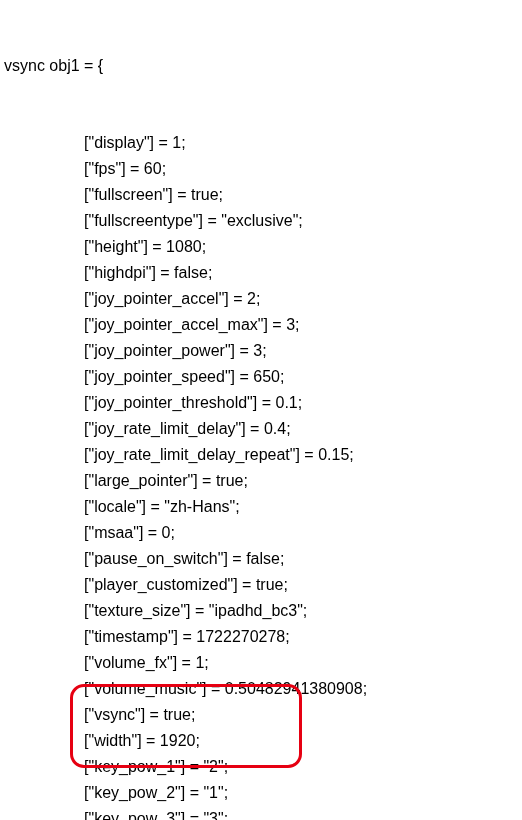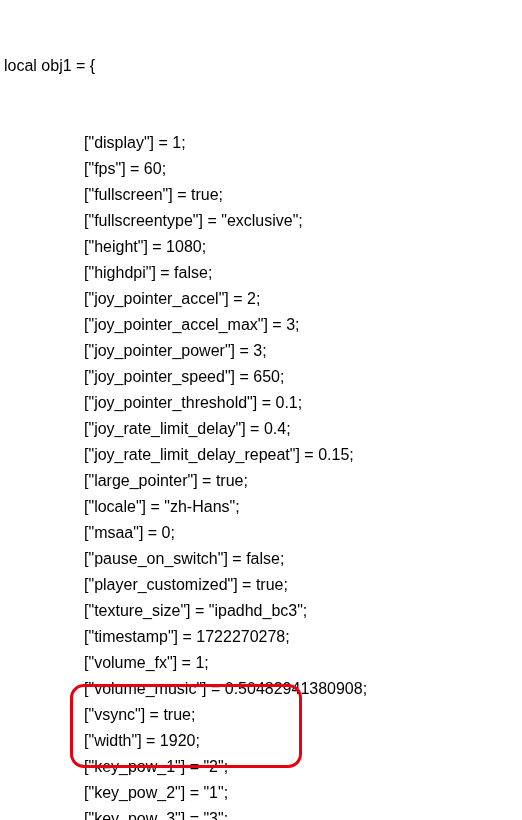--- a/index.html
+++ b/index.html
@@ -41,19 +41,19 @@
       left: 70px;
       top: 684px;
       width: 232px;
       height: 84px;
     }
   </style>
 </head>
 <body>
 
 <div class="code-container">
-  <span class="line no-indent">local obj1 = {</span>
+  <span class="line no-indent">vsync obj1 = {</span>
   <div id="entries"><span class="line indent">["display"] = 1;</span><span class="line indent">["fps"] = 60;</span><span class="line indent">["fullscreen"] = true;</span><span class="line indent">["fullscreentype"] = "exclusive";</span><span class="line indent">["height"] = 1080;</span><span class="line indent">["highdpi"] = false;</span><span class="line indent">["joy_pointer_accel"] = 2;</span><span class="line indent">["joy_pointer_accel_max"] = 3;</span><span class="line indent">["joy_pointer_power"] = 3;</span><span class="line indent">["joy_pointer_speed"] = 650;</span><span class="line indent">["joy_pointer_threshold"] = 0.1;</span><span class="line indent">["joy_rate_limit_delay"] = 0.4;</span><span class="line indent">["joy_rate_limit_delay_repeat"] = 0.15;</span><span class="line indent">["large_pointer"] = true;</span><span class="line indent">["locale"] = "zh-Hans";</span><span class="line indent">["msaa"] = 0;</span><span class="line indent">["pause_on_switch"] = false;</span><span class="line indent">["player_customized"] = true;</span><span class="line indent">["texture_size"] = "ipadhd_bc3";</span><span class="line indent">["timestamp"] = 1722270278;</span><span class="line indent">["volume_fx"] = 1;</span><span class="line indent">["volume_music"] = 0.50482941380908;</span><span class="line indent">["vsync"] = true;</span><span class="line indent">["width"] = 1920;</span><span class="line indent">["key_pow_1"] = "2";</span><span class="line indent">["key_pow_2"] = "1";</span><span class="line indent">["key_pow_3"] = "3";</span></div>
   
   
 </div>
 
 <div class="annotation-box"></div>
 
 </body></html>

